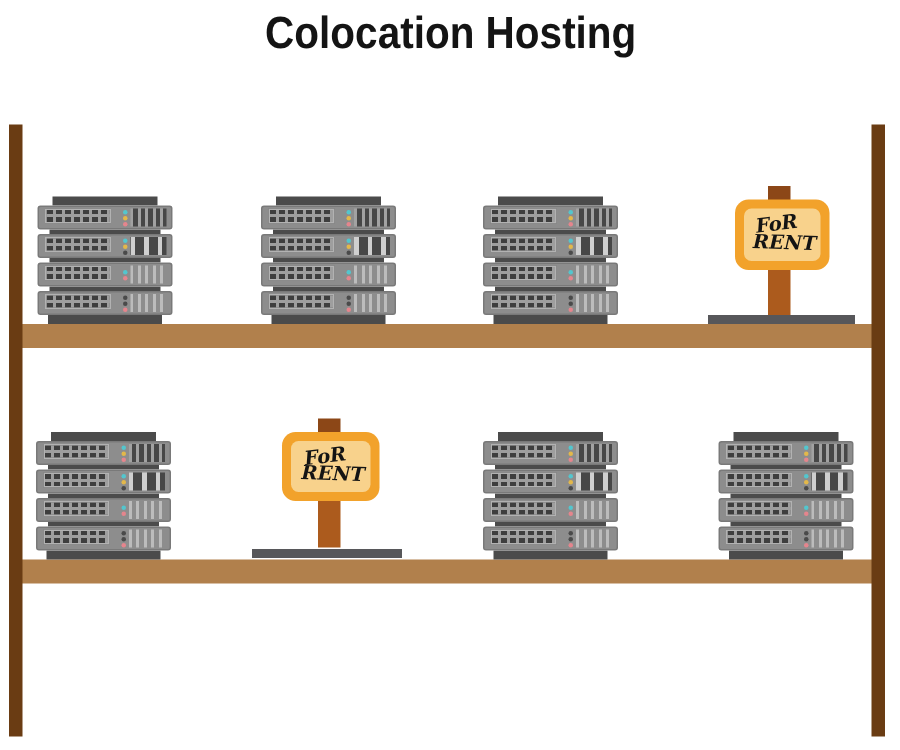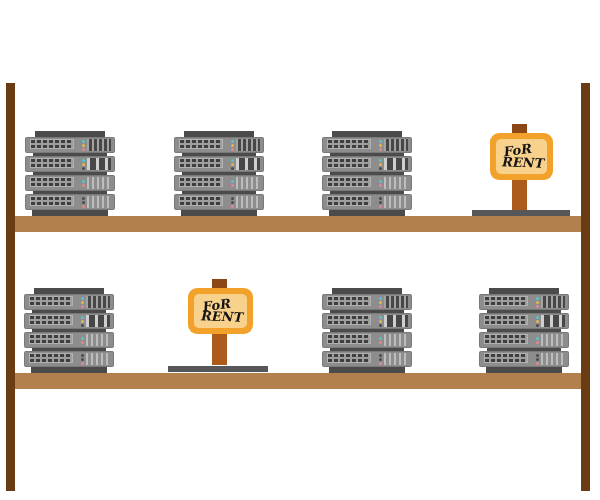--- a/index.html
+++ b/index.html
@@ -77,20 +77,23 @@
   }
   .sign-line1{transform:rotate(-7deg) translateX(-4px);}
   .sign-line2{transform:rotate(2deg) translateX(2px);}
   .sign-base{position:absolute;left:0;bottom:0;width:100%;height:6px;background:#57575A;}
 </style>
 </head>
 <body>
 
 <div class="scene">
 
+  <div class="title-wrap">
+    <span class="title">Colocation Hosting</span>
+  </div>
 
   <div class="post post-left"></div>
   <div class="post post-right"></div>
   <div class="shelf shelf-top"></div>
   <div class="shelf shelf-bottom"></div>
 
   <div class="server-stack stack-t1">
       <div class="stack-cap"></div>
       <div class="server-unit">
         <div class="port-panel"></div>

